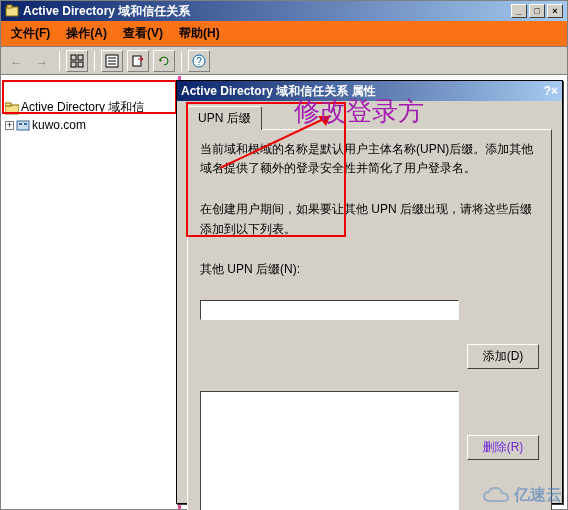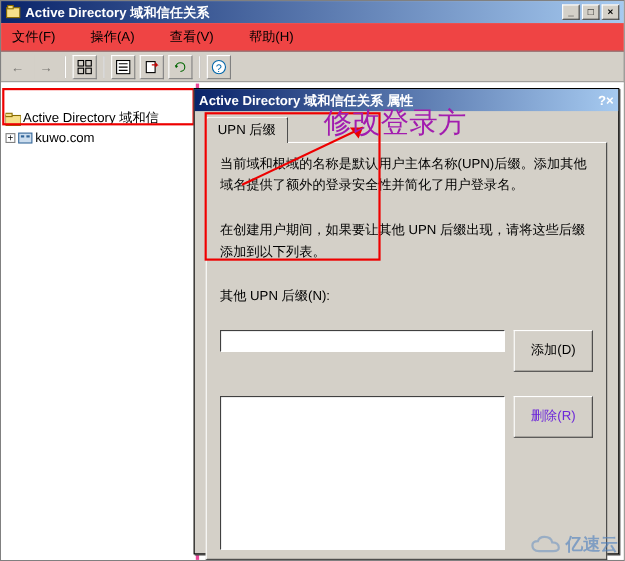--- a/index.html
+++ b/index.html
@@ -38,23 +38,24 @@
       border: 1px solid #fff;
       border-right-color:#404040;border-bottom-color:#404040;
       margin-left: 2px;
       font-size: 9px;
       display:flex;align-items:center;justify-content:center;
       color:#000;
     }
     .menubar {
       display: flex;
       padding: 2px 4px;
-      gap: 20px;
-      background:#ef4444;
+      gap: 4px;
+      background:#f97316;
       border-bottom:1px solid #808080;
+      font-weight:bold;
     }
     .menubar .menuitem { padding: 2px 6px; cursor:default; }
     .toolbar {
       display:flex; align-items:center; padding:2px 4px;
       border-bottom:1px solid #808080; gap:4px; height:28px;
     }
     .tb-btn {
       width:22px;height:22px;
       border:1px solid #d4d0c8;
       display:flex;align-items:center;justify-content:center;
@@ -113,24 +114,24 @@
     }
     .desc{line-height:1.6;}
     .text-input{
       flex:1;height:20px;border:1px solid #808080;
       border-top-color:#404040;border-left-color:#404040;
       border-right-color:#fff;border-bottom-color:#fff;
       background:#fff;padding:2px 4px;font-family:inherit;font-size:12px;
     }
     .side-btns{display:flex;flex-direction:column;gap:6px;}
     .btn{
-      min-width:72px;height:38px;
+      min-width:72px;height:25px;
       background:#d4d0c8;
       border:1px solid #fff;border-right-color:#404040;border-bottom-color:#404040;
-      padding:0 8px;font-family:inherit;font-size:12px;cursor:default;
+      padding:0 8px;font-family:inherit;font-size:12px;cursor:default;margin-top:44px;
     }
     .btn.disabled{color:#6d28d9;}
     .listbox{
       flex:1;background:#fff;min-height:140px;
       border:1px solid #808080;
       border-top-color:#404040;border-left-color:#404040;
       border-right-color:#fff;border-bottom-color:#fff;
     }
     .listrow{display:flex;gap:8px;}
     .dlg-footer{display:flex;justify-content:flex-end;gap:8px;padding:8px 10px;border-top:1px solid #808080;}

